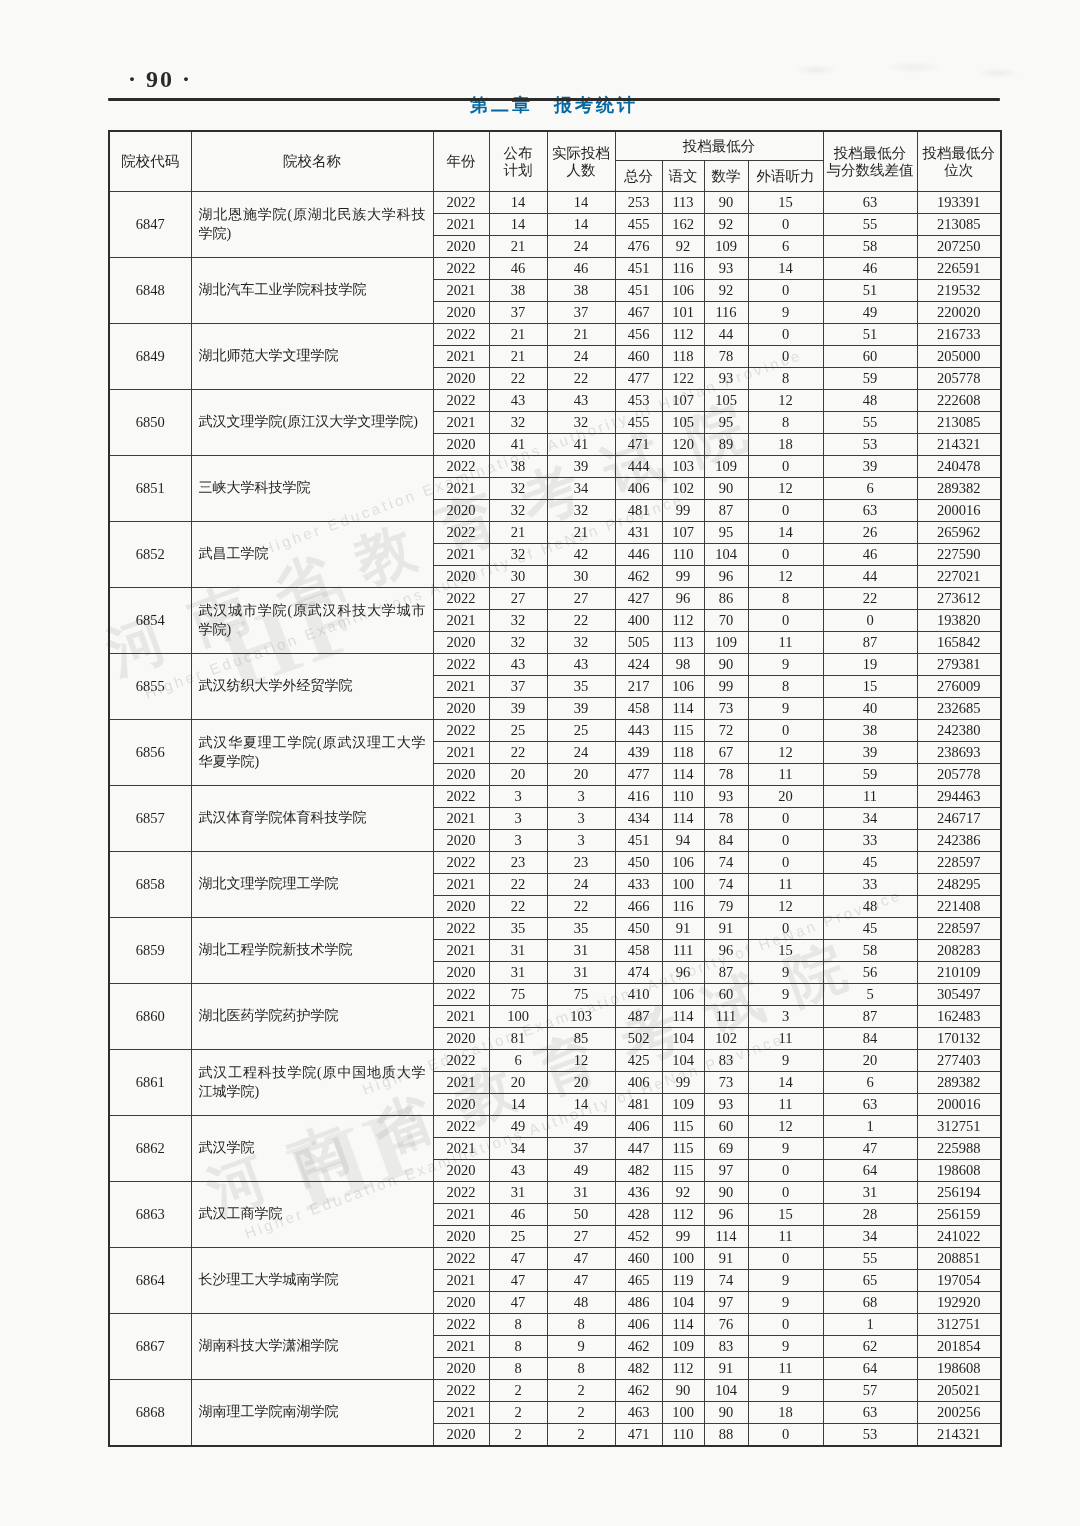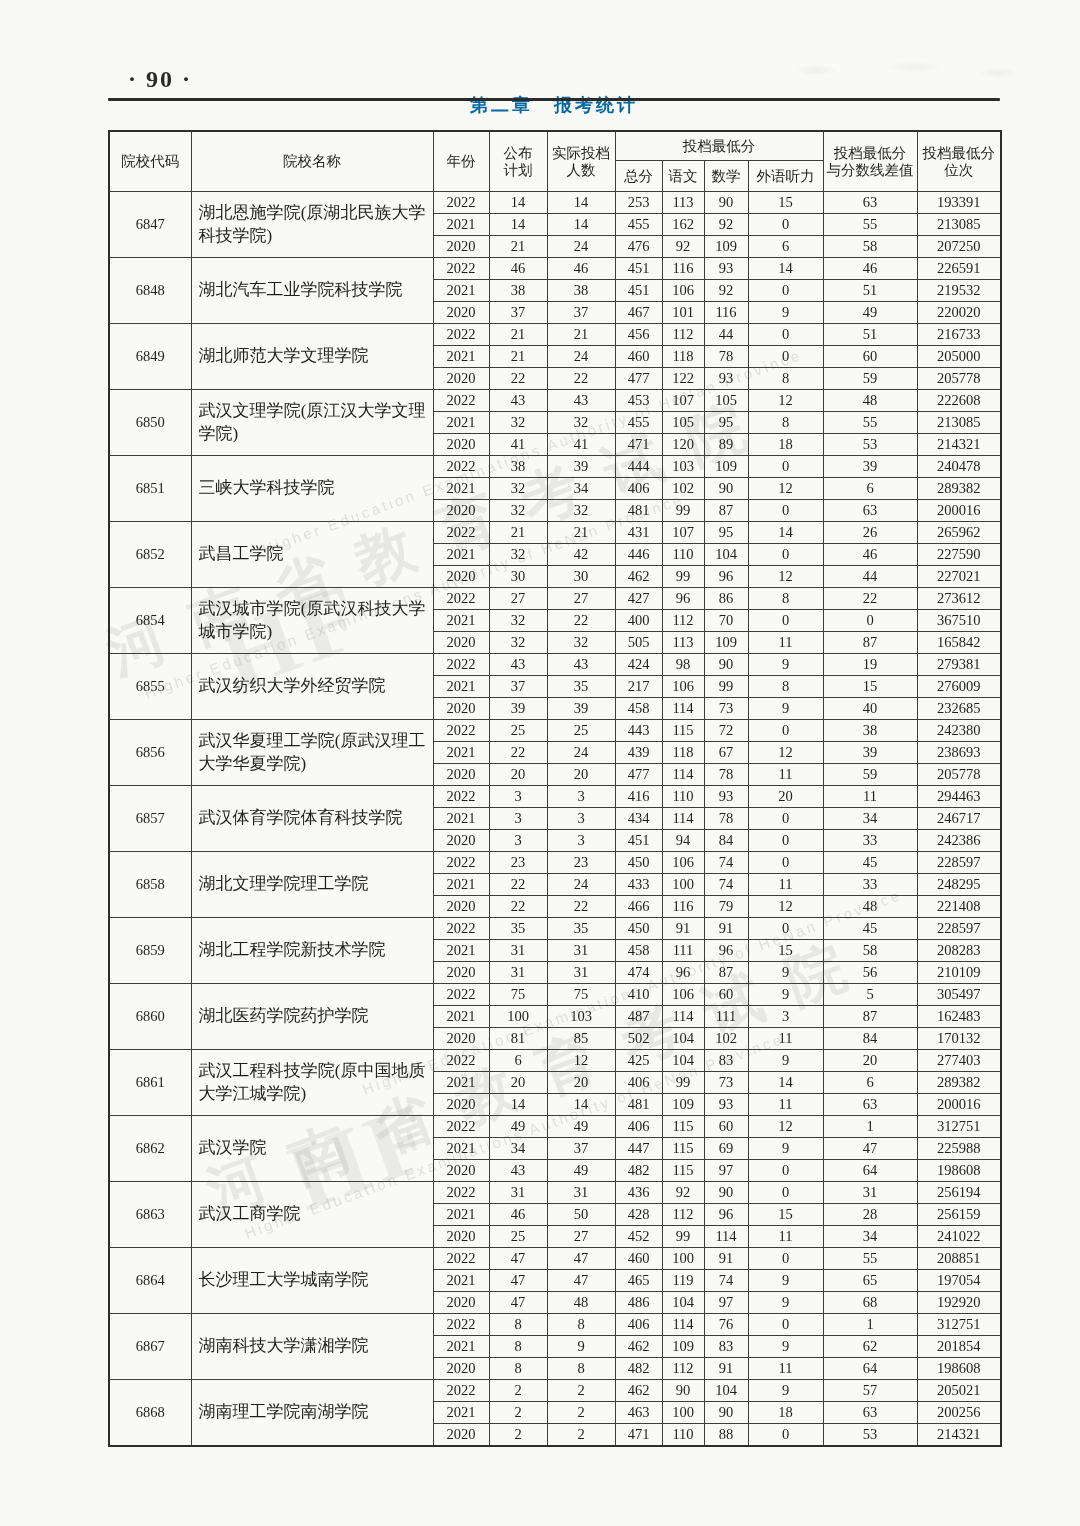--- a/index.html
+++ b/index.html
@@ -84,21 +84,21 @@
   table.stats td {
     font-size: 14.5px;
     height: 21px;
     line-height: 21px;
     white-space: nowrap;
   }
   table.stats td.name-cell {
     text-align: left;
     text-align: justify;
     padding: 0 7px;
-    font-size: 17px;
+    font-size: 14px;
     line-height: 1.35;
     white-space: normal;
   }
   
   .wm {
     position: absolute;
     pointer-events: none;
     transform: rotate(-20deg);
     transform-origin: left center;
     white-space: nowrap;
@@ -432,21 +432,21 @@
         </tr>
         <tr>
           <td>2021</td>
           <td>32</td>
           <td>22</td>
           <td>400</td>
           <td>112</td>
           <td>70</td>
           <td>0</td>
           <td>0</td>
-          <td>367510</td>
+          <td>193820</td>
         </tr>
         <tr>
           <td>2020</td>
           <td>32</td>
           <td>32</td>
           <td>505</td>
           <td>113</td>
           <td>109</td>
           <td>11</td>
           <td>87</td>

